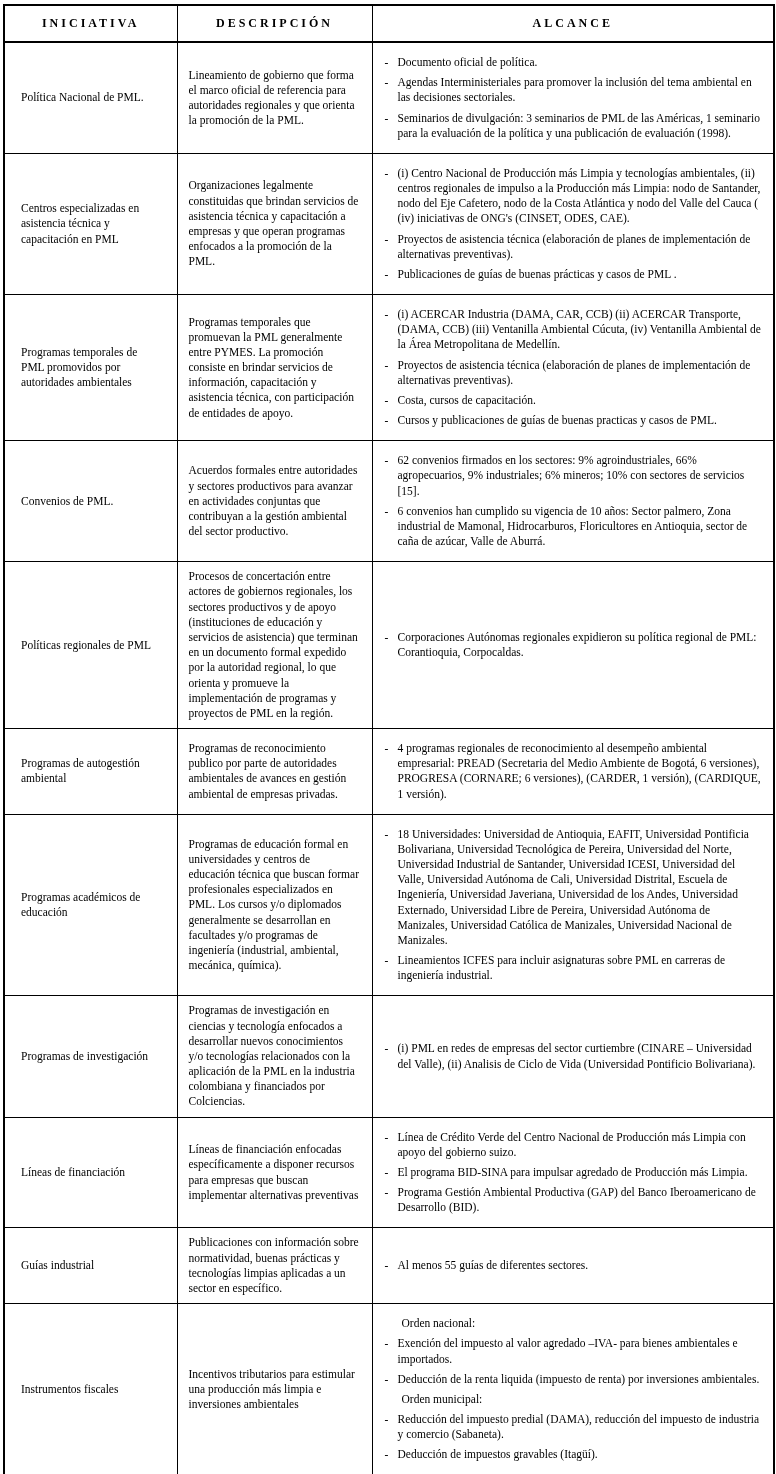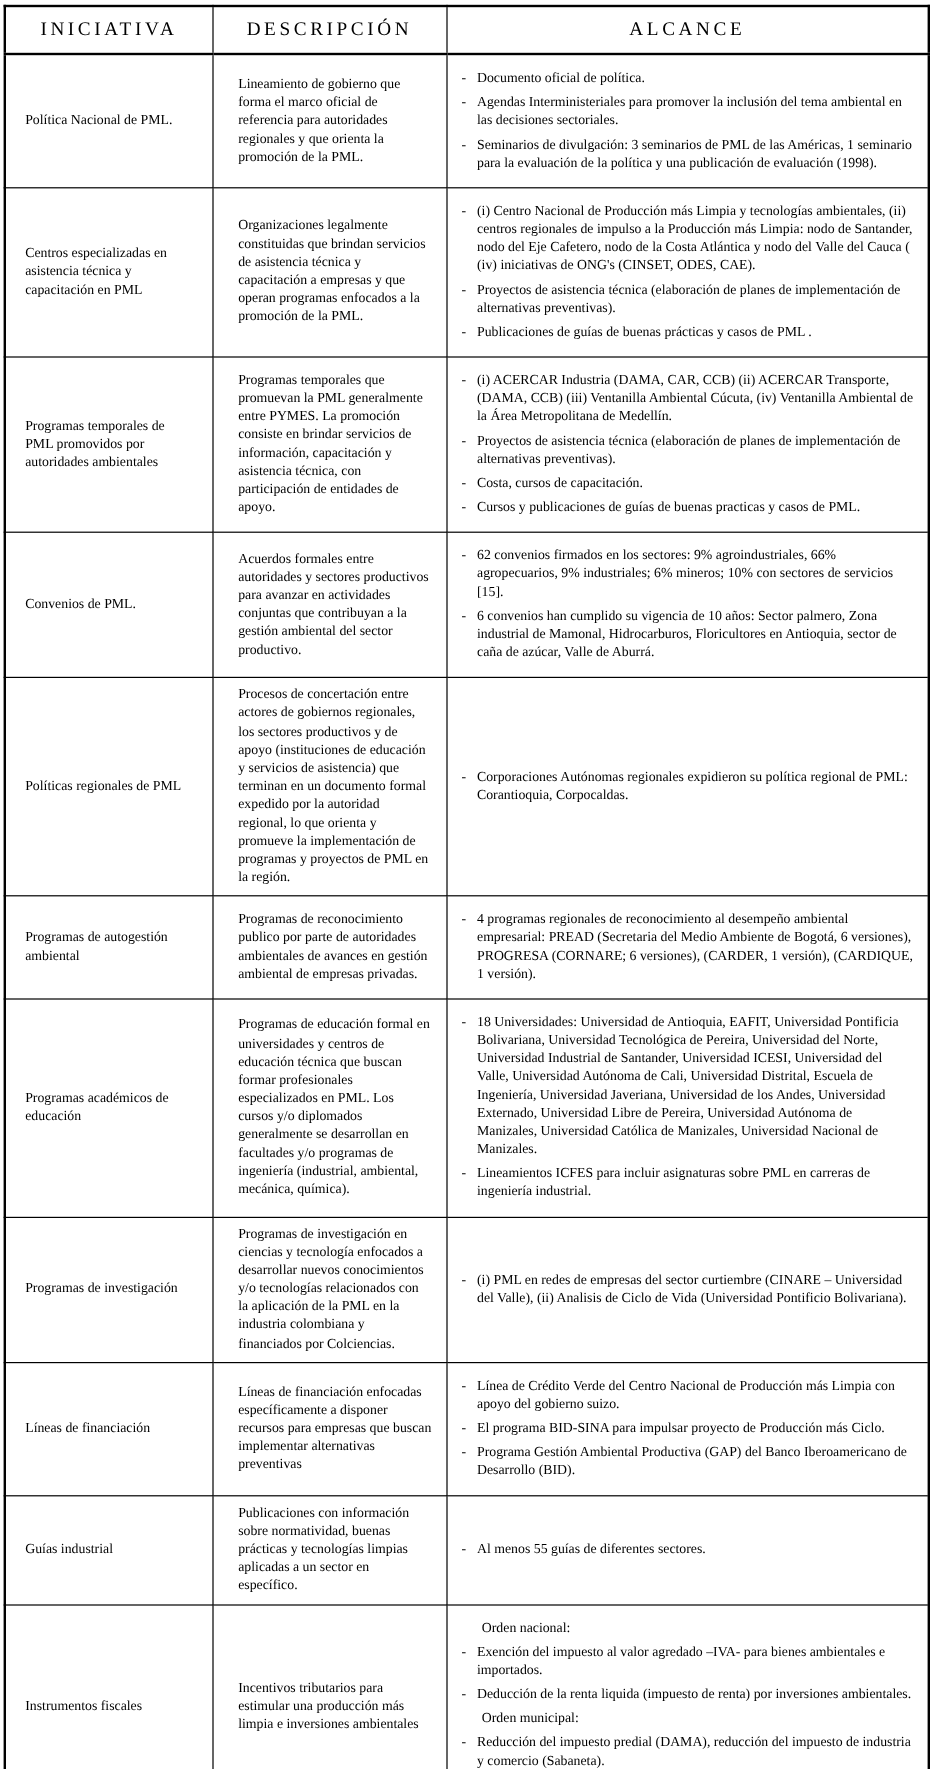--- a/index.html
+++ b/index.html
@@ -20,40 +20,40 @@
     border-collapse: collapse;
     table-layout: fixed;
     border: 2px solid #000000;
   }
   col.c-iniciativa { width: 173px; }
   col.c-descripcion { width: 195px; }
   col.c-alcance { width: 402px; }
   th {
     border: 1px solid #000000;
     border-bottom: 2px solid #000000;
-    font-weight: normal;
-    font-size: 16px;
+    font-weight: bold;
+    font-size: 12px;
     letter-spacing: 3px;
     text-align: center;
     padding: 10px 4px;
     text-transform: uppercase;
   }
   td {
     border: 1px solid #000000;
     vertical-align: middle;
     font-size: 11.5px;
     line-height: 1.32;
     padding: 7px 9px;
   }
   td.cell-iniciativa {
     padding-left: 16px;
     padding-right: 14px;
   }
   td.cell-descripcion {
-    padding-left: 21px;
+    padding-left: 11px;
     padding-right: 12px;
   }
   td.cell-alcance {
     padding-left: 12px;
     padding-right: 10px;
   }
   .alc-item {
     display: flex;
     margin: 5px 0;
   }
@@ -205,21 +205,21 @@
         <tr>
           <td class="cell-iniciativa">Líneas de financiación</td>
           <td class="cell-descripcion">Líneas de financiación enfocadas específicamente a disponer recursos para empresas que buscan implementar alternativas preventivas</td>
           <td class="cell-alcance">
             <div class="alc-item">
               <span class="dash">-</span>
               <span class="txt">Línea de Crédito Verde del Centro Nacional de Producción más Limpia con apoyo del gobierno suizo.</span>
             </div>
             <div class="alc-item">
               <span class="dash">-</span>
-              <span class="txt">El programa BID-SINA para impulsar proyecto de Producción más Ciclo.</span>
+              <span class="txt">El programa BID-SINA para impulsar agredado de Producción más Limpia.</span>
             </div>
             <div class="alc-item">
               <span class="dash">-</span>
               <span class="txt">Programa Gestión Ambiental Productiva (GAP) del Banco Iberoamericano de Desarrollo (BID).</span>
             </div>
           </td>
         </tr>
         <tr>
           <td class="cell-iniciativa">Guías industrial</td>
           <td class="cell-descripcion">Publicaciones con información sobre normatividad, buenas prácticas y tecnologías limpias aplicadas a un sector en específico.</td>

